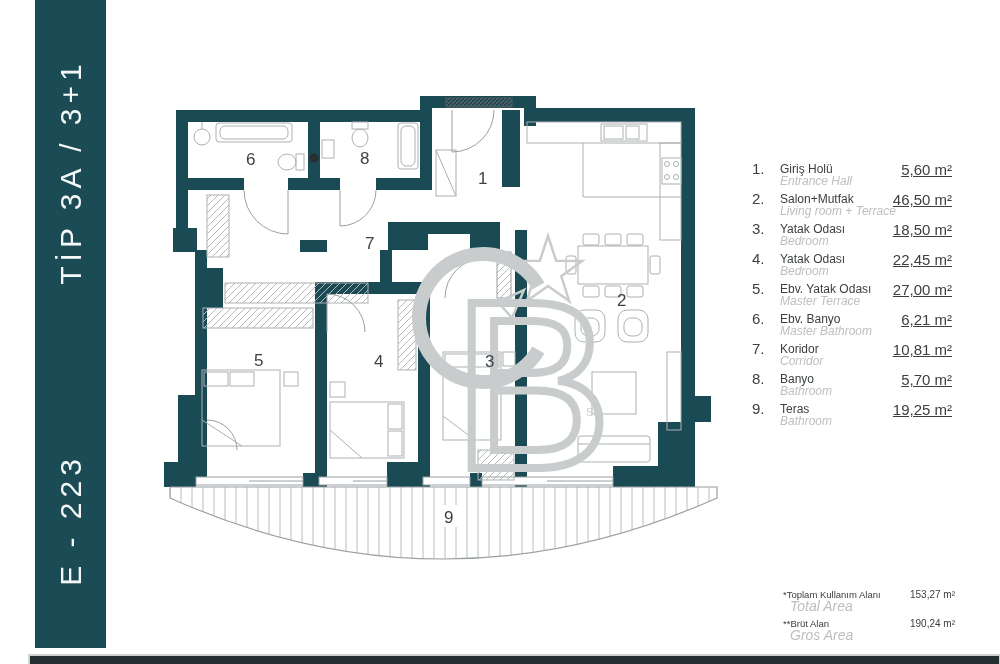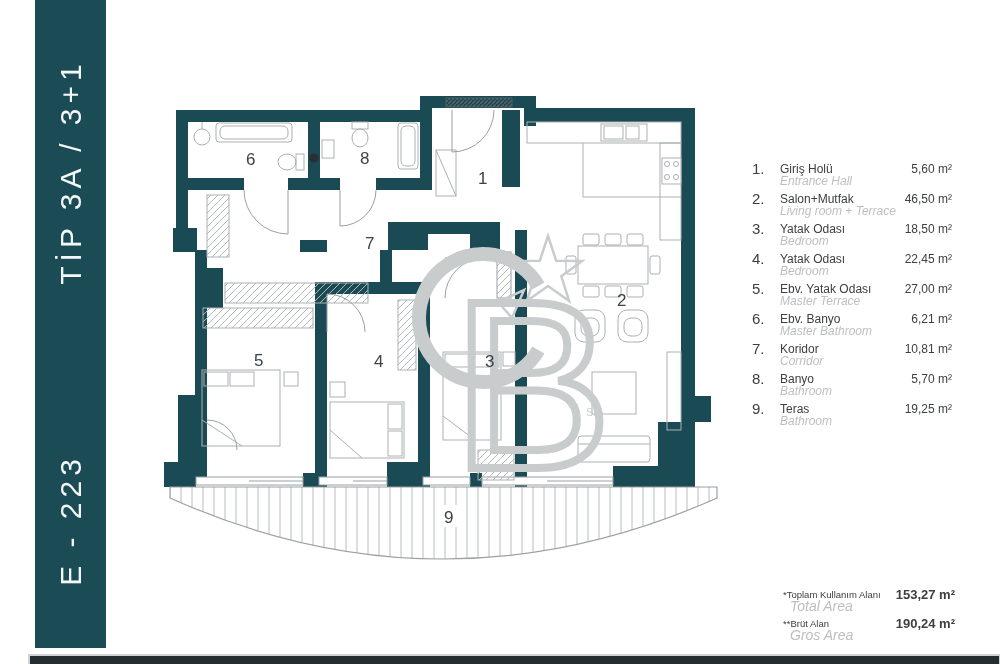--- a/index.html
+++ b/index.html
@@ -14,28 +14,28 @@
   .banner .vtext.t2{top:520px;}
 
   
   #plan{position:absolute;left:0;top:0;width:1000px;height:664px;}
 
   
   .legend{position:absolute;left:752px;top:162px;width:200px;}
   .lrow{display:grid;grid-template-columns:26px 1fr auto;column-gap:2px;margin-bottom:5px;}
   .lno{font-size:15px;color:#3c4042;line-height:14px;}
   .lname{font-size:12px;color:#3c4042;line-height:13px;padding-top:1px;}
-  .larea{font-size:12px;color:#3c4042;line-height:13px;padding-top:1px;text-align:left;}
+  .larea{font-size:15px;color:#3c4042;line-height:13px;padding-top:1px;text-align:left;text-decoration:underline;}
   .len{grid-column:2/4;font-size:12px;font-style:italic;color:#bcbec0;line-height:11px;}
 
   
   .totals{position:absolute;left:783px;top:589px;width:172px;}
   .trow{display:grid;grid-template-columns:1fr auto;column-gap:8px;}
   .tname{font-size:9.5px;color:#3c4042;line-height:12px;}
-  .tarea{font-size:13px;color:#3c4042;line-height:12px;text-align:center;font-weight:bold;}
+  .tarea{font-size:10px;color:#3c4042;line-height:12px;text-align:center;}
   .ten{font-size:14px;font-style:italic;color:#bcbec0;line-height:11px;margin:0 0 6px 7px;}
 
   
   .bottom-bar{position:absolute;left:28px;top:654px;width:969px;height:16px;
      background:#242e30;border:2px solid #cfd3d4;}
 </style>
 </head>
 <body>
 
 <div id="stage">

